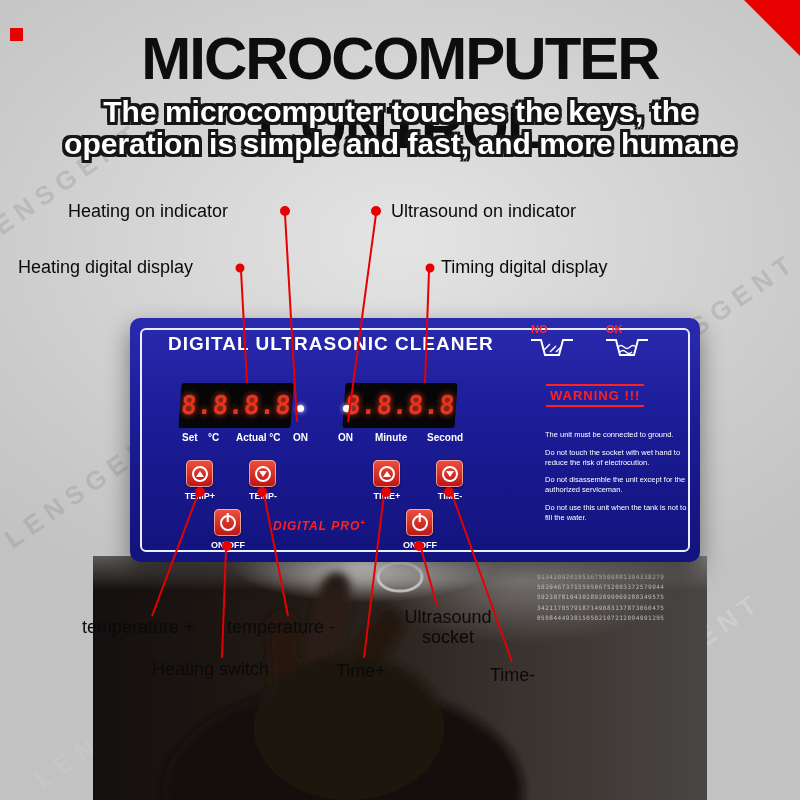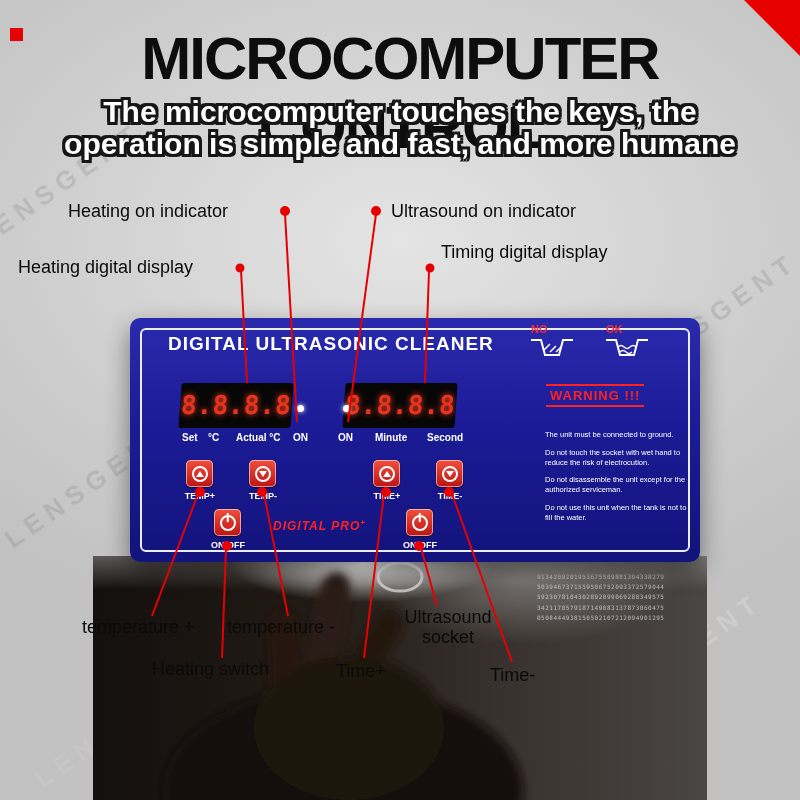--- a/index.html
+++ b/index.html
@@ -33,21 +33,21 @@
               font-size:30px; font-weight:800; color:#ffffff; line-height:1.08;
               text-shadow:-3px -3px 0 #161616, 3px -3px 0 #161616, -3px 3px 0 #161616,
                           3px 3px 0 #161616, -3px 0 0 #161616, 3px 0 0 #161616,
                           0 -3px 0 #161616, 0 3px 0 #161616; }
 
   
   .callout { position:absolute; font-size:18px; font-weight:normal; color:#0a0a0a; white-space:nowrap; z-index:30; }
   .co-heat-ind   { left:68px;  top:201px; }
   .co-ultra-ind  { left:391px; top:201px; }
   .co-heat-disp  { left:18px;  top:257px; }
-  .co-time-disp  { left:441px; top:242px;text-align:right; }
+  .co-time-disp  { left:441px; top:257px;text-align:right; }
   .co-temp-plus  { left:82px;  top:617px; }
   .co-temp-minus { left:227px; top:617px; }
   .co-heat-sw    { left:152px; top:659px; }
   .co-time-plus  { left:336px; top:661px; }
   .co-ultra-sw   { left:396px; top:608px; width:104px; text-align:center; white-space:normal; line-height:1.1; }
   .co-time-minus { left:490px; top:665px; }
 
   
   .photo { position:absolute; left:93px; top:556px; width:614px; height:244px;
            background:

